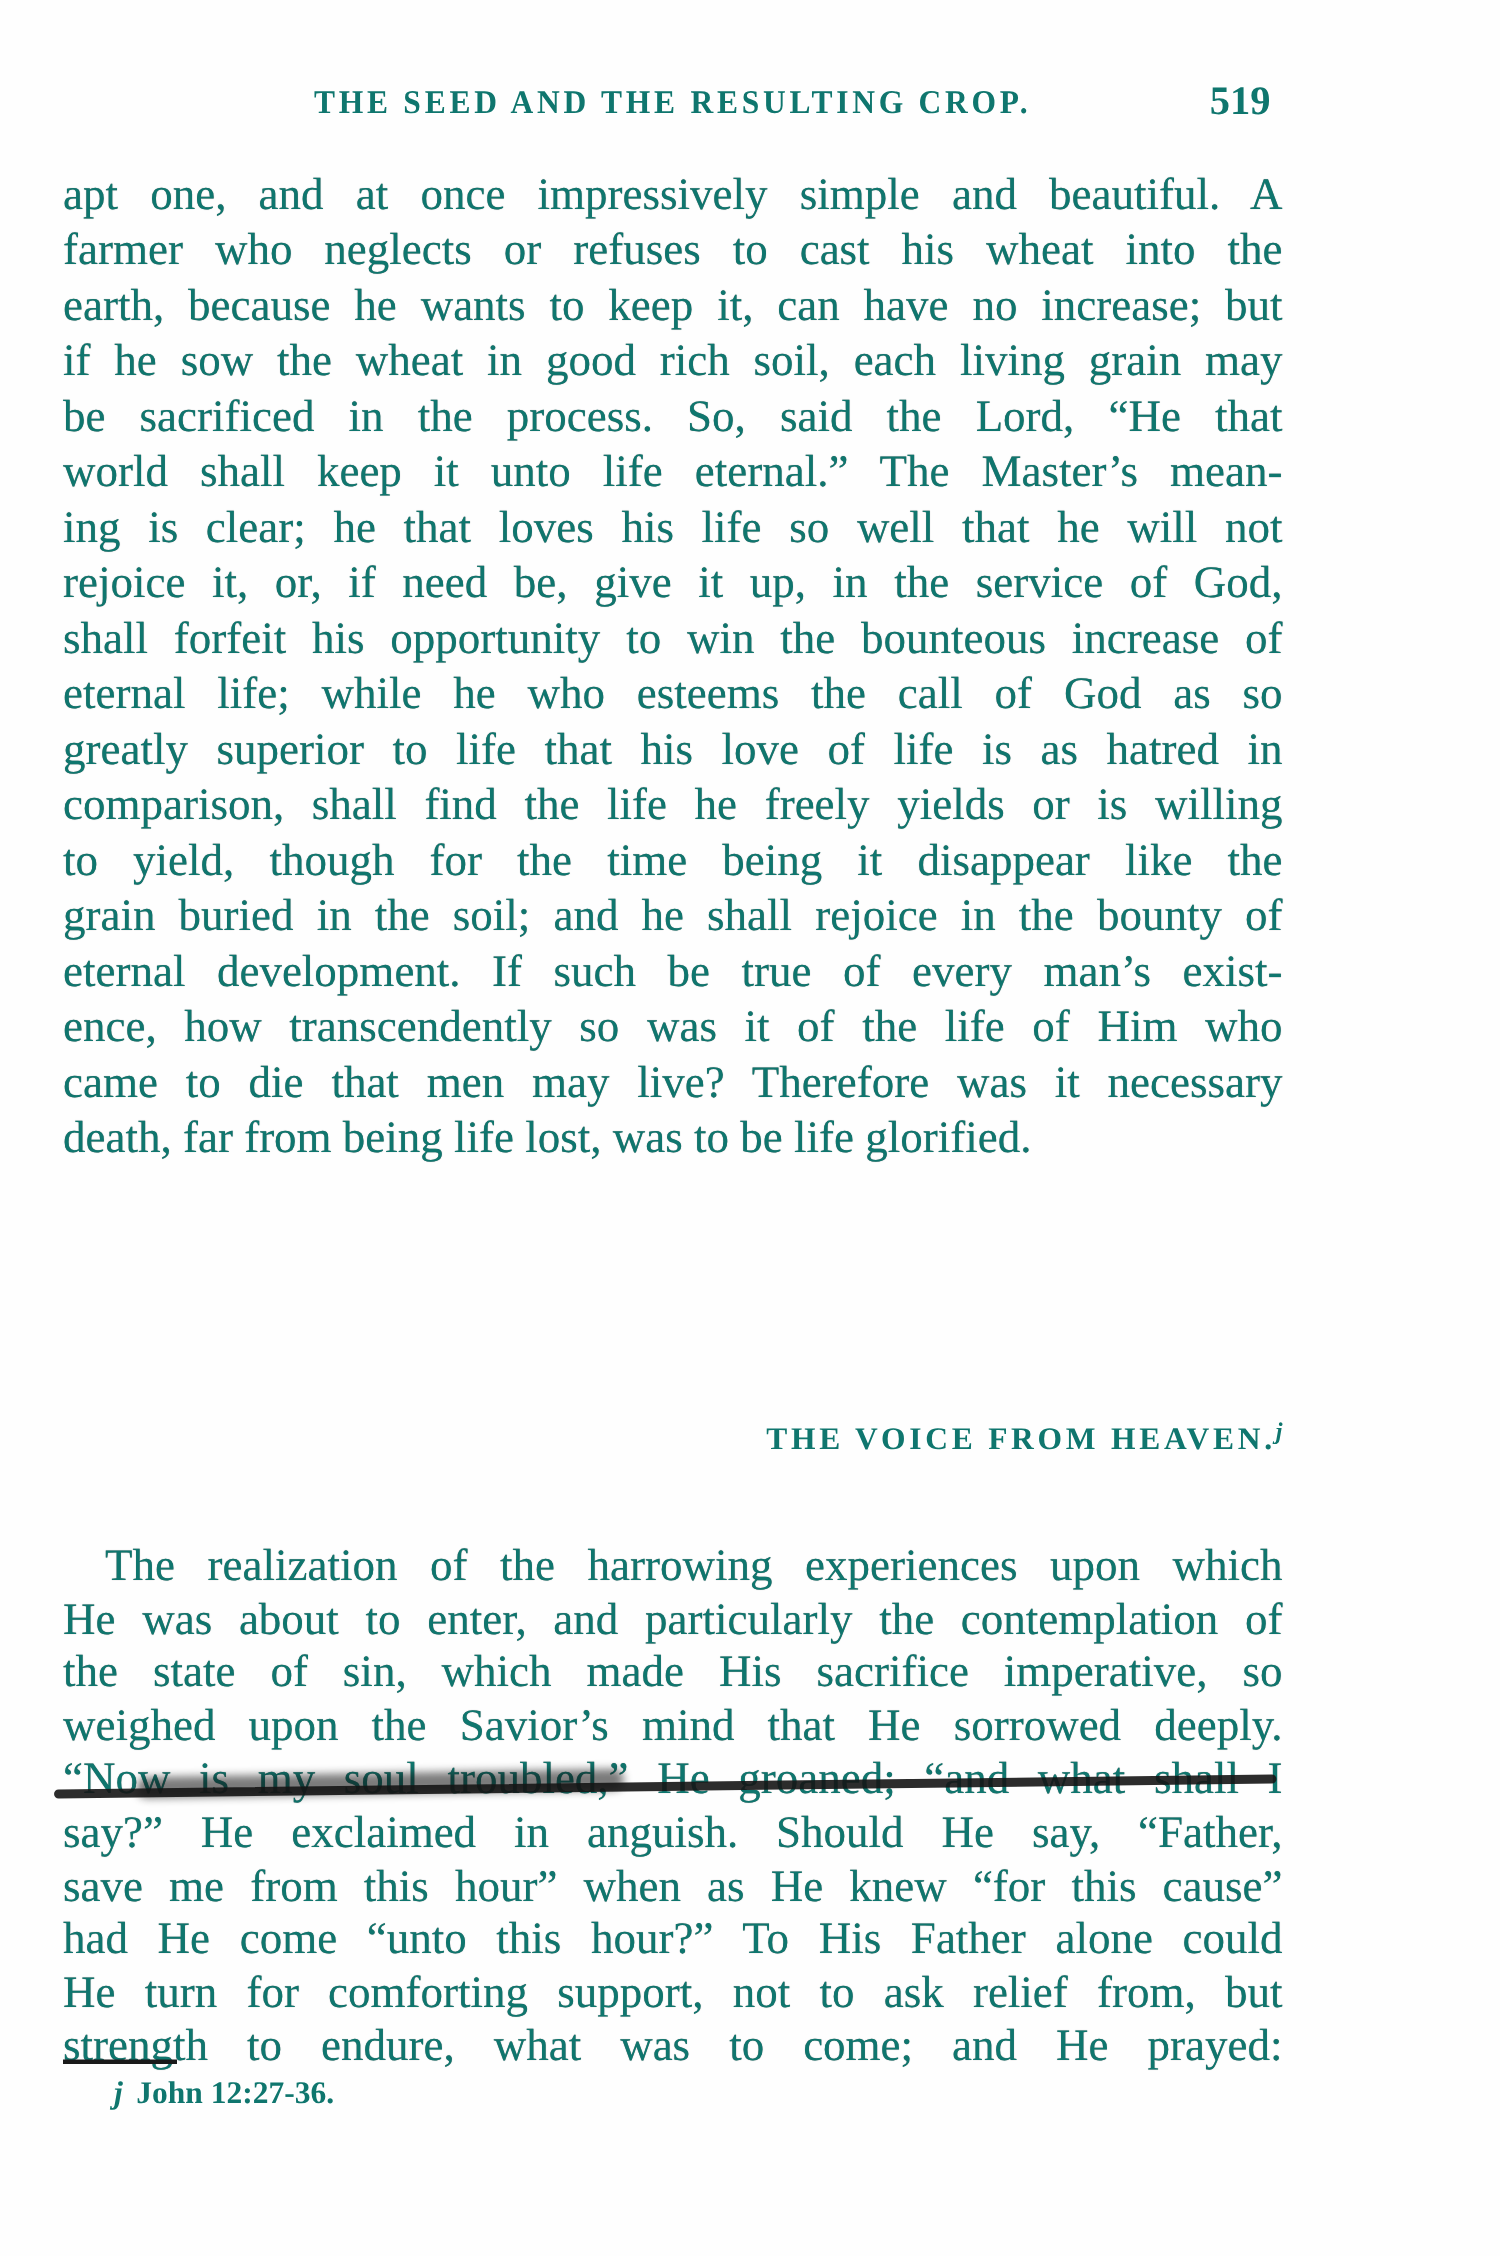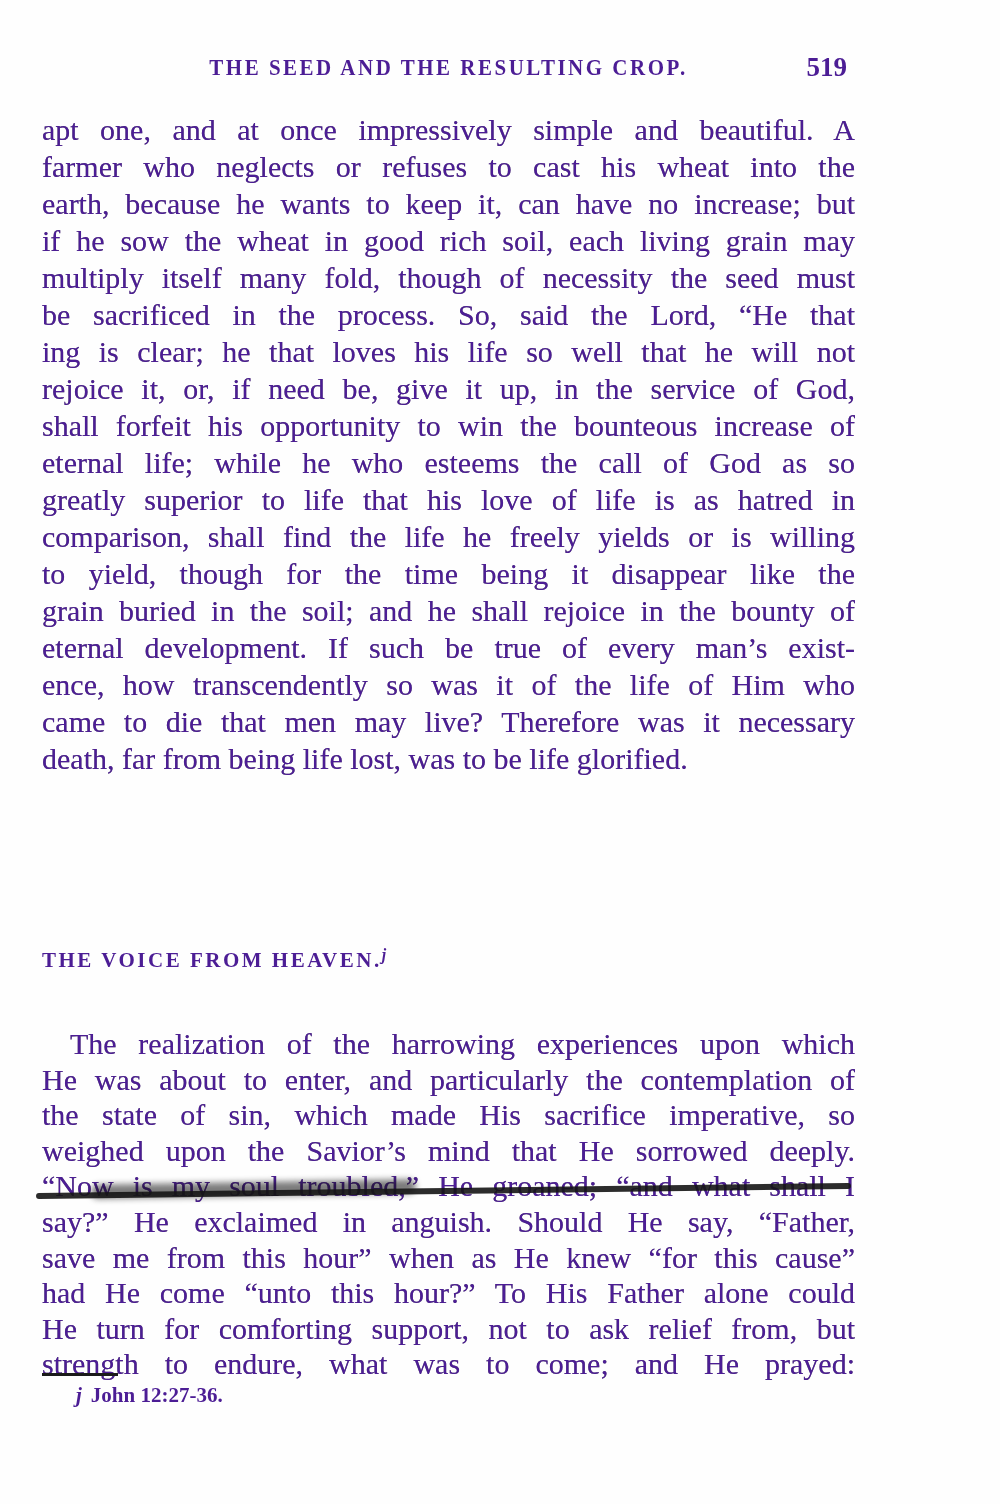--- a/index.html
+++ b/index.html
@@ -7,21 +7,21 @@
     padding: 0;
     background: #ffffff;
   }
   .page {
     position: relative;
     width: 1000px;
     height: 1504px;
     background: #fefefe;
     overflow: hidden;
     font-family: "Liberation Serif", "DejaVu Serif", serif;
-    color: #4c1d95;
+    color: #0f766e;
     text-decoration: underline;
   }
   
   .header {
     position: absolute;
     top: 56px;
     left: 42px;
     width: 813px;
     height: 30px;
   }
@@ -87,21 +87,21 @@
     filter: blur(3px);
     opacity: 0.55;
     transform: rotate(-1deg);
   }
   
   .section-heading {
     position: absolute;
     top: 946px;
     left: 42px;
     width: 813px;
-    text-align: left;
+    text-align: right;
     font-size: 21px;
     font-weight: bold;
     letter-spacing: 2.5px;
     white-space: nowrap;
   }
   .section-heading .fn-mark {
     font-style: italic;
     font-size: 16px;
     letter-spacing: 0;
     vertical-align: 7px;
@@ -138,22 +138,22 @@
   <div class="header">
     <div class="running-title">THE SEED AND THE RESULTING CROP.</div>
     <div class="page-number">519</div>
   </div>
 
   <div class="para para-1">
       <div class="line">apt one, and at once impressively simple and beautiful.  A</div>
       <div class="line">farmer who neglects or refuses to cast his wheat into the</div>
       <div class="line">earth, because he wants to keep it, can have no increase; but</div>
       <div class="line">if he sow the wheat in good rich soil, each living grain may</div>
-      <div class="line">multiply itself many fold, though of necessity the seed must</div>
       <div class="line">be sacrificed in the process.  So, said the Lord, “He that</div>
+      <div class="line">world shall keep it unto life eternal.”  The Master’s mean-</div>
       <div class="line">ing is clear; he that loves his life so well that he will not</div>
       <div class="line">rejoice it, or, if need be, give it up, in the service of God,</div>
       <div class="line">shall forfeit his opportunity to win the bounteous increase of</div>
       <div class="line">eternal life; while he who esteems the call of God as so</div>
       <div class="line">greatly superior to life that his love of life is as hatred in</div>
       <div class="line">comparison, shall find the life he freely yields or is willing</div>
       <div class="line">to yield, though for the time being it disappear like the</div>
       <div class="line">grain buried in the soil; and he shall rejoice in the bounty of</div>
       <div class="line">eternal development.  If such be true of every man’s exist-</div>
       <div class="line">ence, how transcendently so was it of the life of Him who</div>

